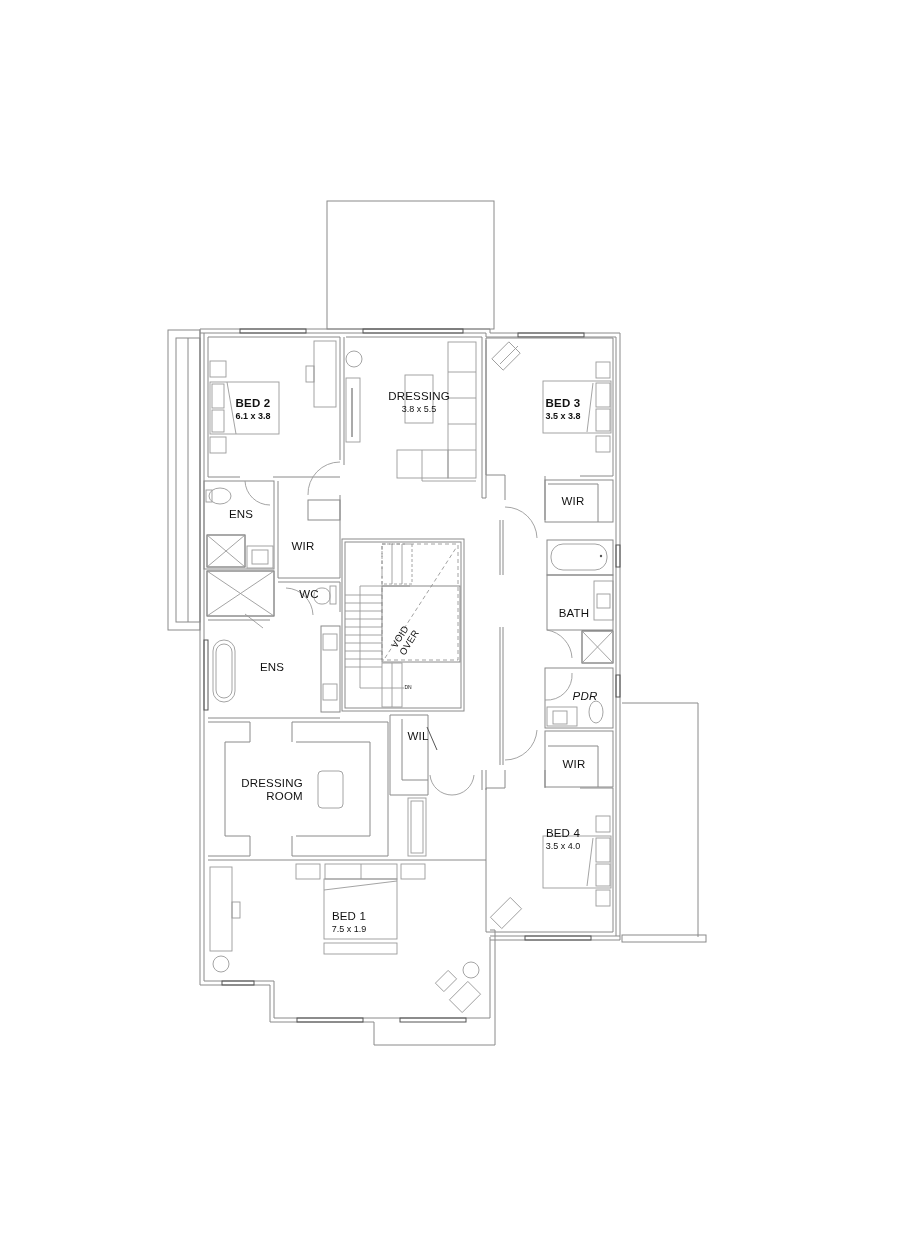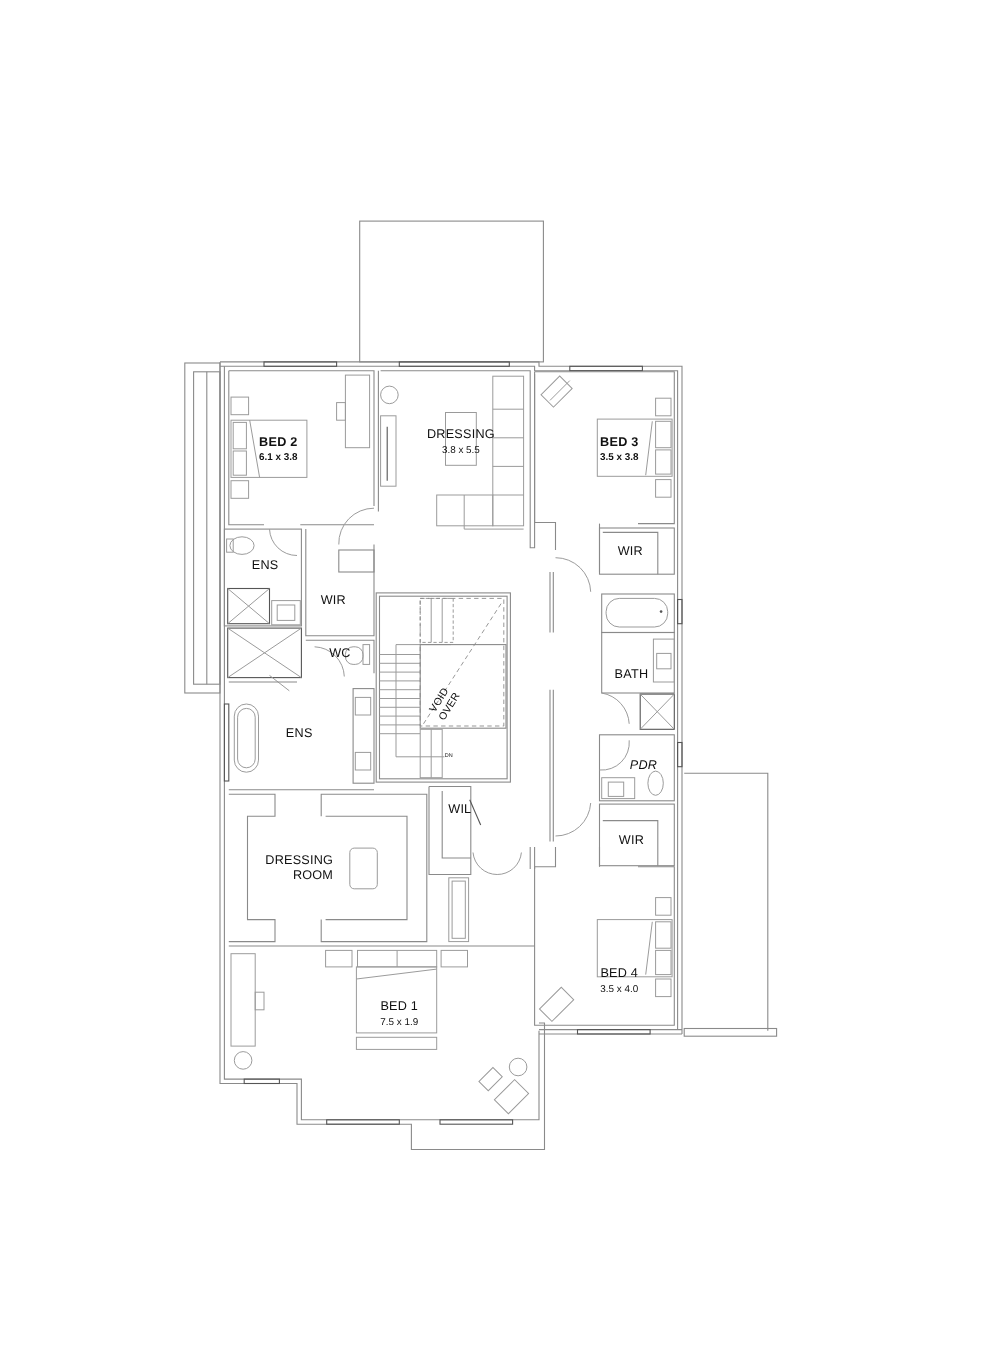--- a/index.html
+++ b/index.html
@@ -262,20 +262,20 @@
 <div class="lbl tiny" style="left:408px;top:688px;">DN</div>
 <div class="lbl name" style="left:573px;top:502px;">WIR</div>
 <div class="lbl name" style="left:574px;top:601px;margin-top:13px;">BATH</div>
 <div class="lbl name" style="left:585px;top:697px;font-style:italic;">PDR</div>
 <div class="lbl name" style="left:574px;top:765px;">WIR</div>
 <div class="lbl name" style="left:418px;top:737px;">WIL</div>
 <div class="lbl name" style="left:272px;top:790px;text-align:right;">
   <span>DRESSING</span><br>
   <span>ROOM</span>
 </div>
-<div class="lbl" style="left:563px;top:890px;">
+<div class="lbl" style="left:563px;top:837px;">
   <span class="name">BED 4</span>
   <span class="dim">3.5 x 4.0</span>
 </div>
-<div class="lbl" style="left:363px;top:920px;">
+<div class="lbl" style="left:349px;top:920px;">
   <span class="name">BED 1</span>
   <span class="dim">7.5 x 1.9</span>
 </div>
 
 </body></html>

